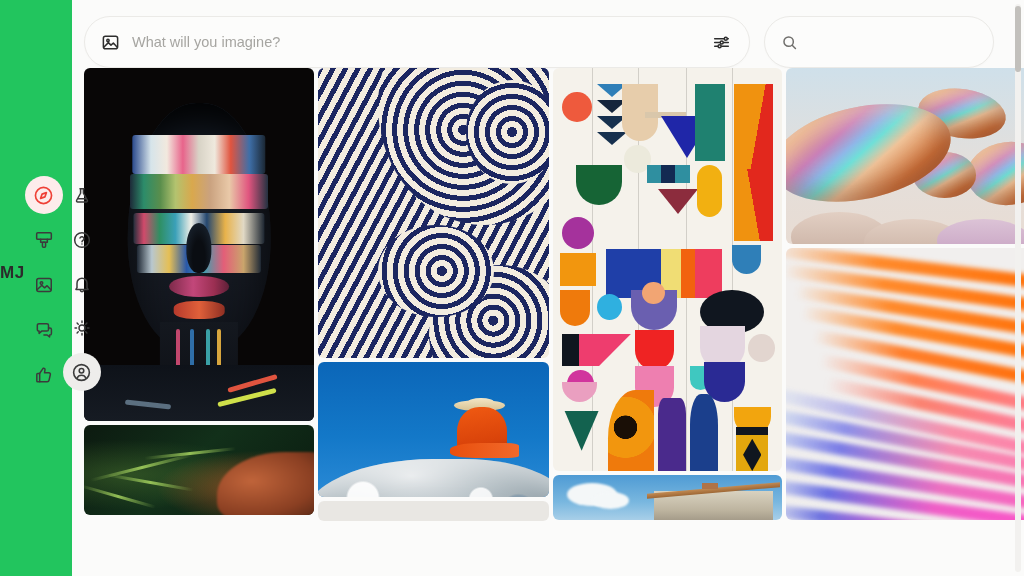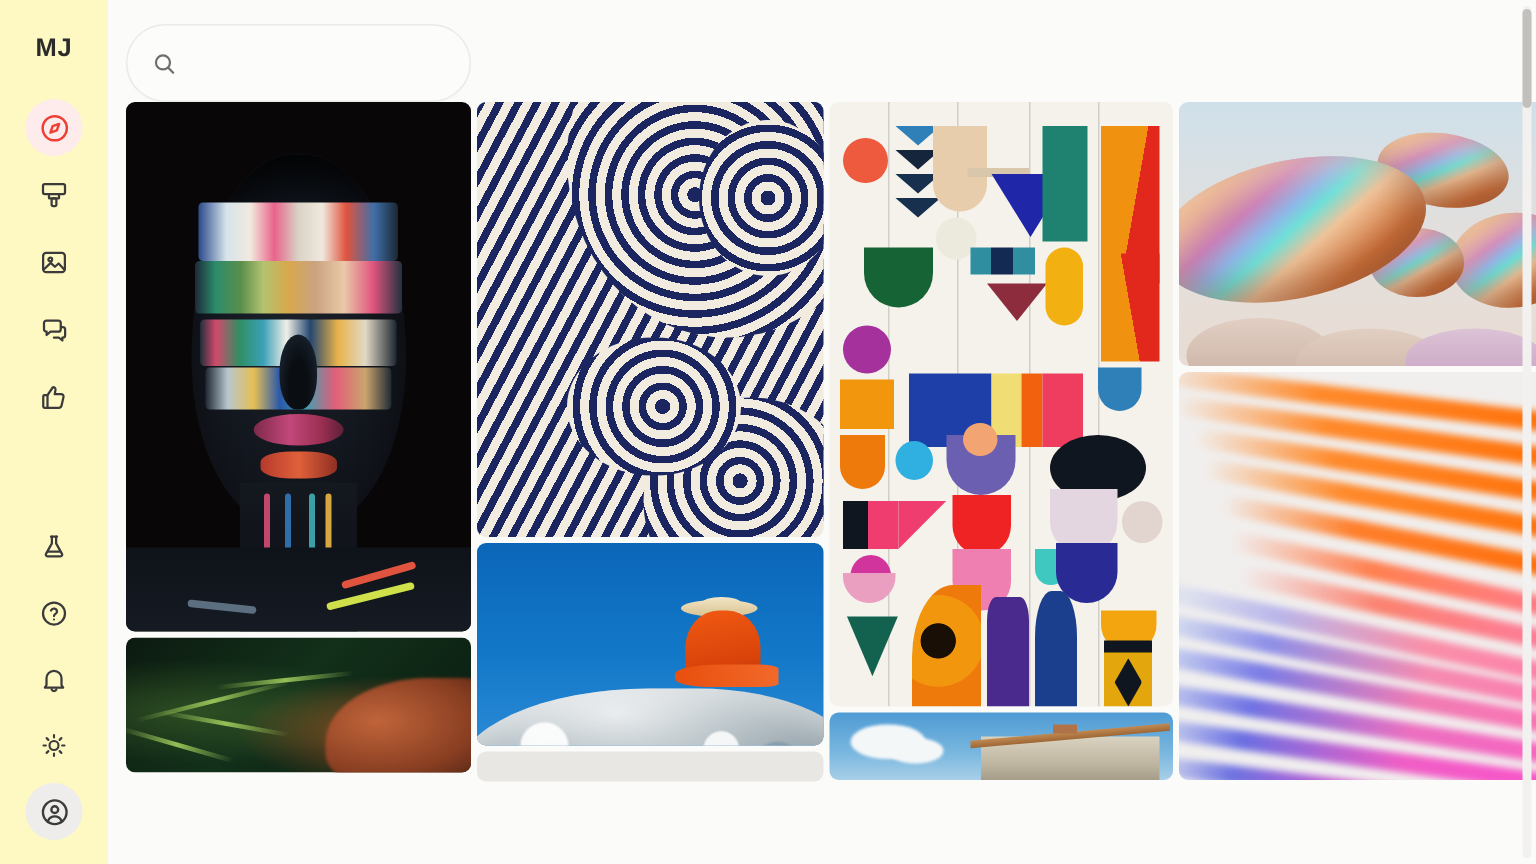--- a/index.html
+++ b/index.html
@@ -8,23 +8,23 @@
     overflow: hidden;
     background: #fbfbfa;
     font-family: "Liberation Sans", sans-serif;
     -webkit-font-smoothing: antialiased;
   }
   .app { display: flex; width: 1024px; height: 576px; position: relative; }
 
   
   .sidebar {
     width: 72px; height: 576px; flex: 0 0 72px;
-    background: #fef9c3;
-    display: flex; flex-direction: column; align-items: center;
-    padding-top: 22px; padding-bottom: 14px;
+    background: #22c55e;
+    display: flex; align-items: center;
+    padding-top: 8px; padding-bottom: 14px;
     position: relative; z-index: 5;
   }
   .logo {
     font-size: 17px; font-weight: 700; color: #2b2b2b;
     letter-spacing: 0.5px; margin-bottom: 24px; user-select: none;
   }
   .nav-group { display: flex; flex-direction: column; align-items: center; gap: 7px; }
   .nav-btn {
     width: 38px; height: 38px; border-radius: 50%;
     display: flex; align-items: center; justify-content: center;
@@ -459,20 +459,38 @@
         </span>
       </div>
 
     </nav>
   </aside>
 
   <div class="main">
 
     <div class="topbar">
 
+      <div class="prompt-bar">
+        <span class="prompt-icon">
+          <svg width="19" height="19" viewBox="0 0 24 24" fill="none" stroke="currentColor" stroke-width="1.9" stroke-linecap="round" stroke-linejoin="round">
+            <rect x="3" y="4" width="18" height="16" rx="2.6"></rect>
+            <circle cx="8.8" cy="9.4" r="1.5"></circle>
+            <path d="M3.8 17.6 9.3 12.2l3.3 3.1 3-2.6 4.6 4.9"></path>
+          </svg>
+        </span>
+        <input class="prompt-input" type="text" placeholder="What will you imagine?" style="">
+        <span class="prompt-settings">
+          <svg width="19" height="19" viewBox="0 0 24 24" fill="none" stroke="currentColor" stroke-width="1.9" stroke-linecap="round">
+            <path d="M3.4 7.2h12.2M19.1 7.2h1.5M3.4 16.8h4.4M11.3 16.8h9.3M3.4 12h7.1M14 12h6.6"></path>
+            <circle cx="17.4" cy="7.2" r="1.9" fill="#fcfcfb"></circle>
+            <circle cx="9.6" cy="16.8" r="1.9" fill="#fcfcfb"></circle>
+            <circle cx="12.3" cy="12" r="1.9" fill="#fcfcfb"></circle>
+          </svg>
+        </span>
+      </div>
 
       <div class="search-bar">
         <span class="search-icon">
           <svg width="17" height="17" viewBox="0 0 24 24" fill="none" stroke="currentColor" stroke-width="2.1" stroke-linecap="round">
             <circle cx="10.8" cy="10.8" r="6.6"></circle>
             <path d="M15.8 15.8 20.4 20.4"></path>
           </svg>
         </span>
       </div>
     </div>

